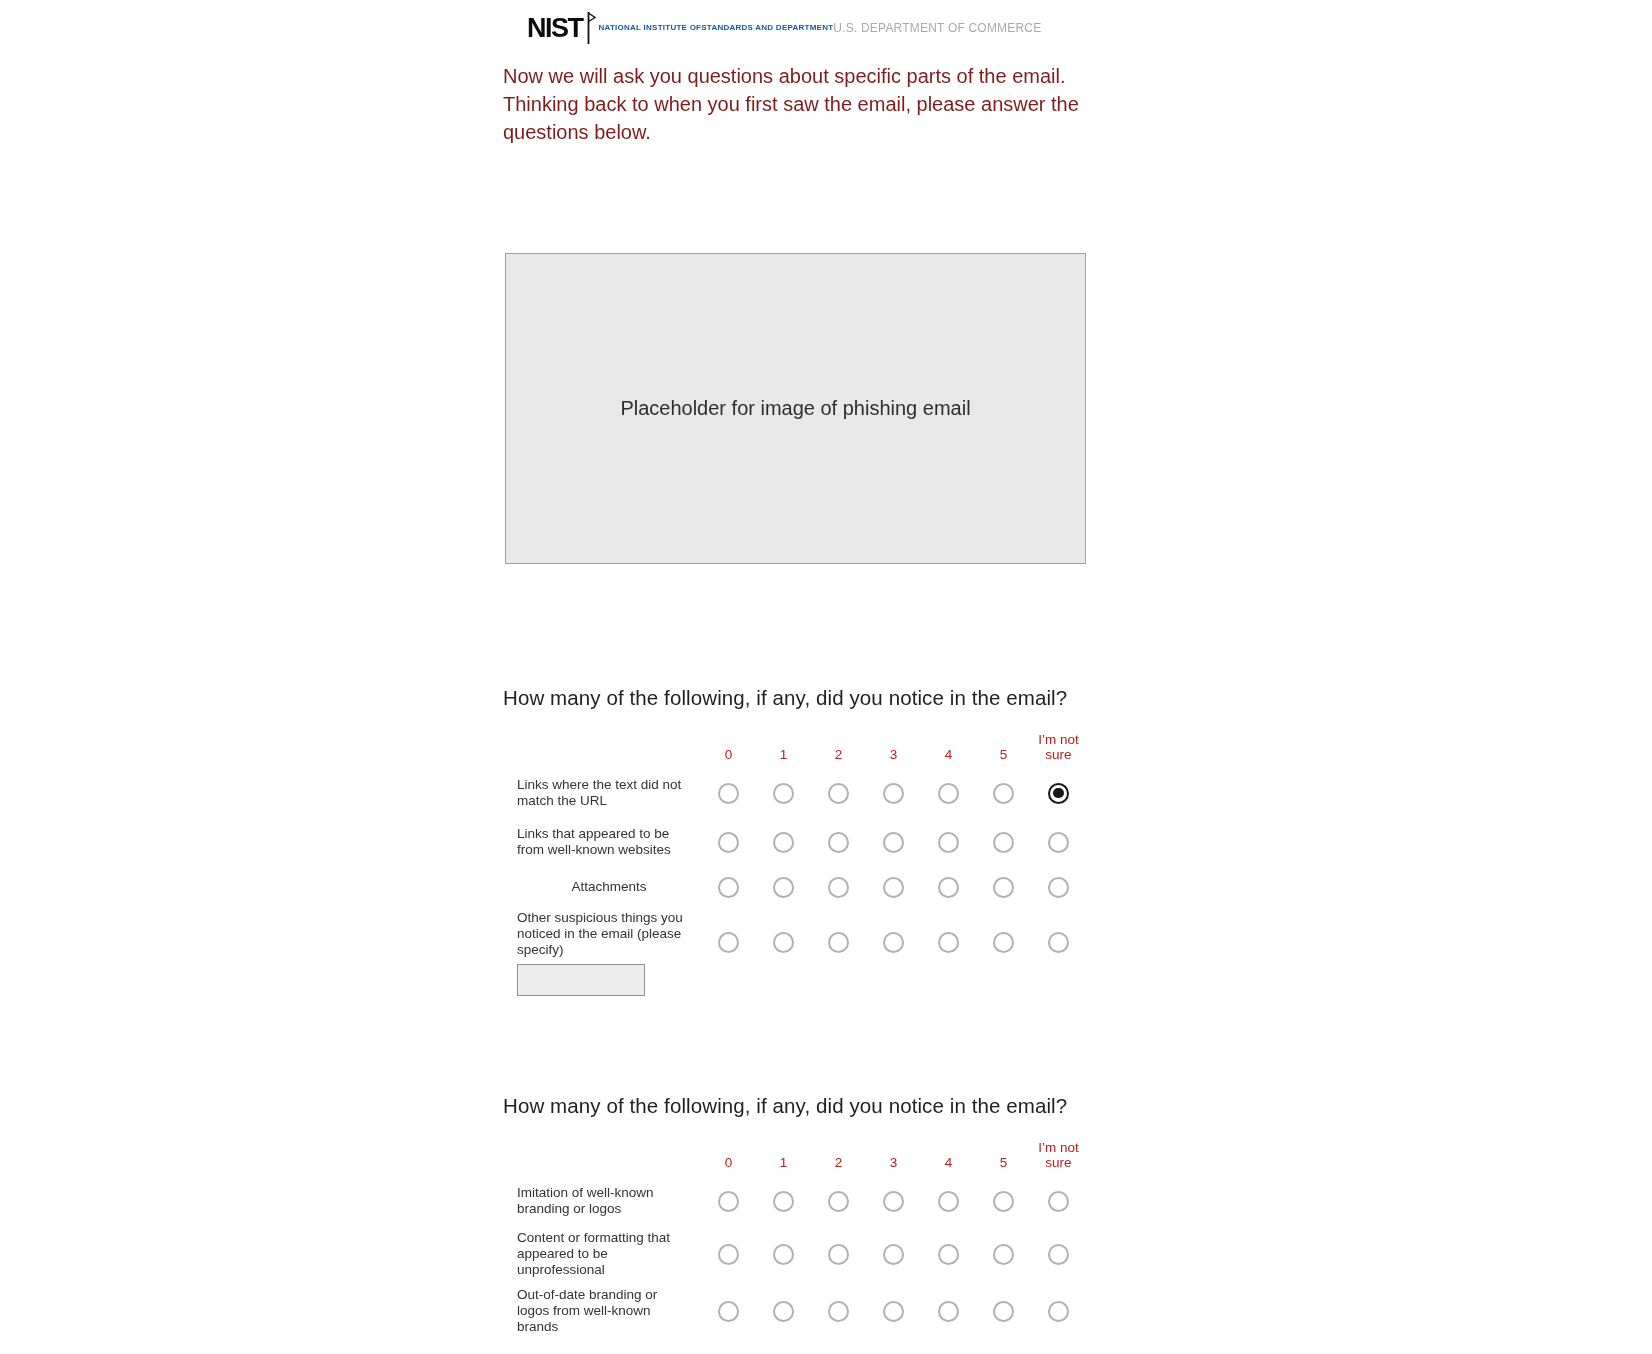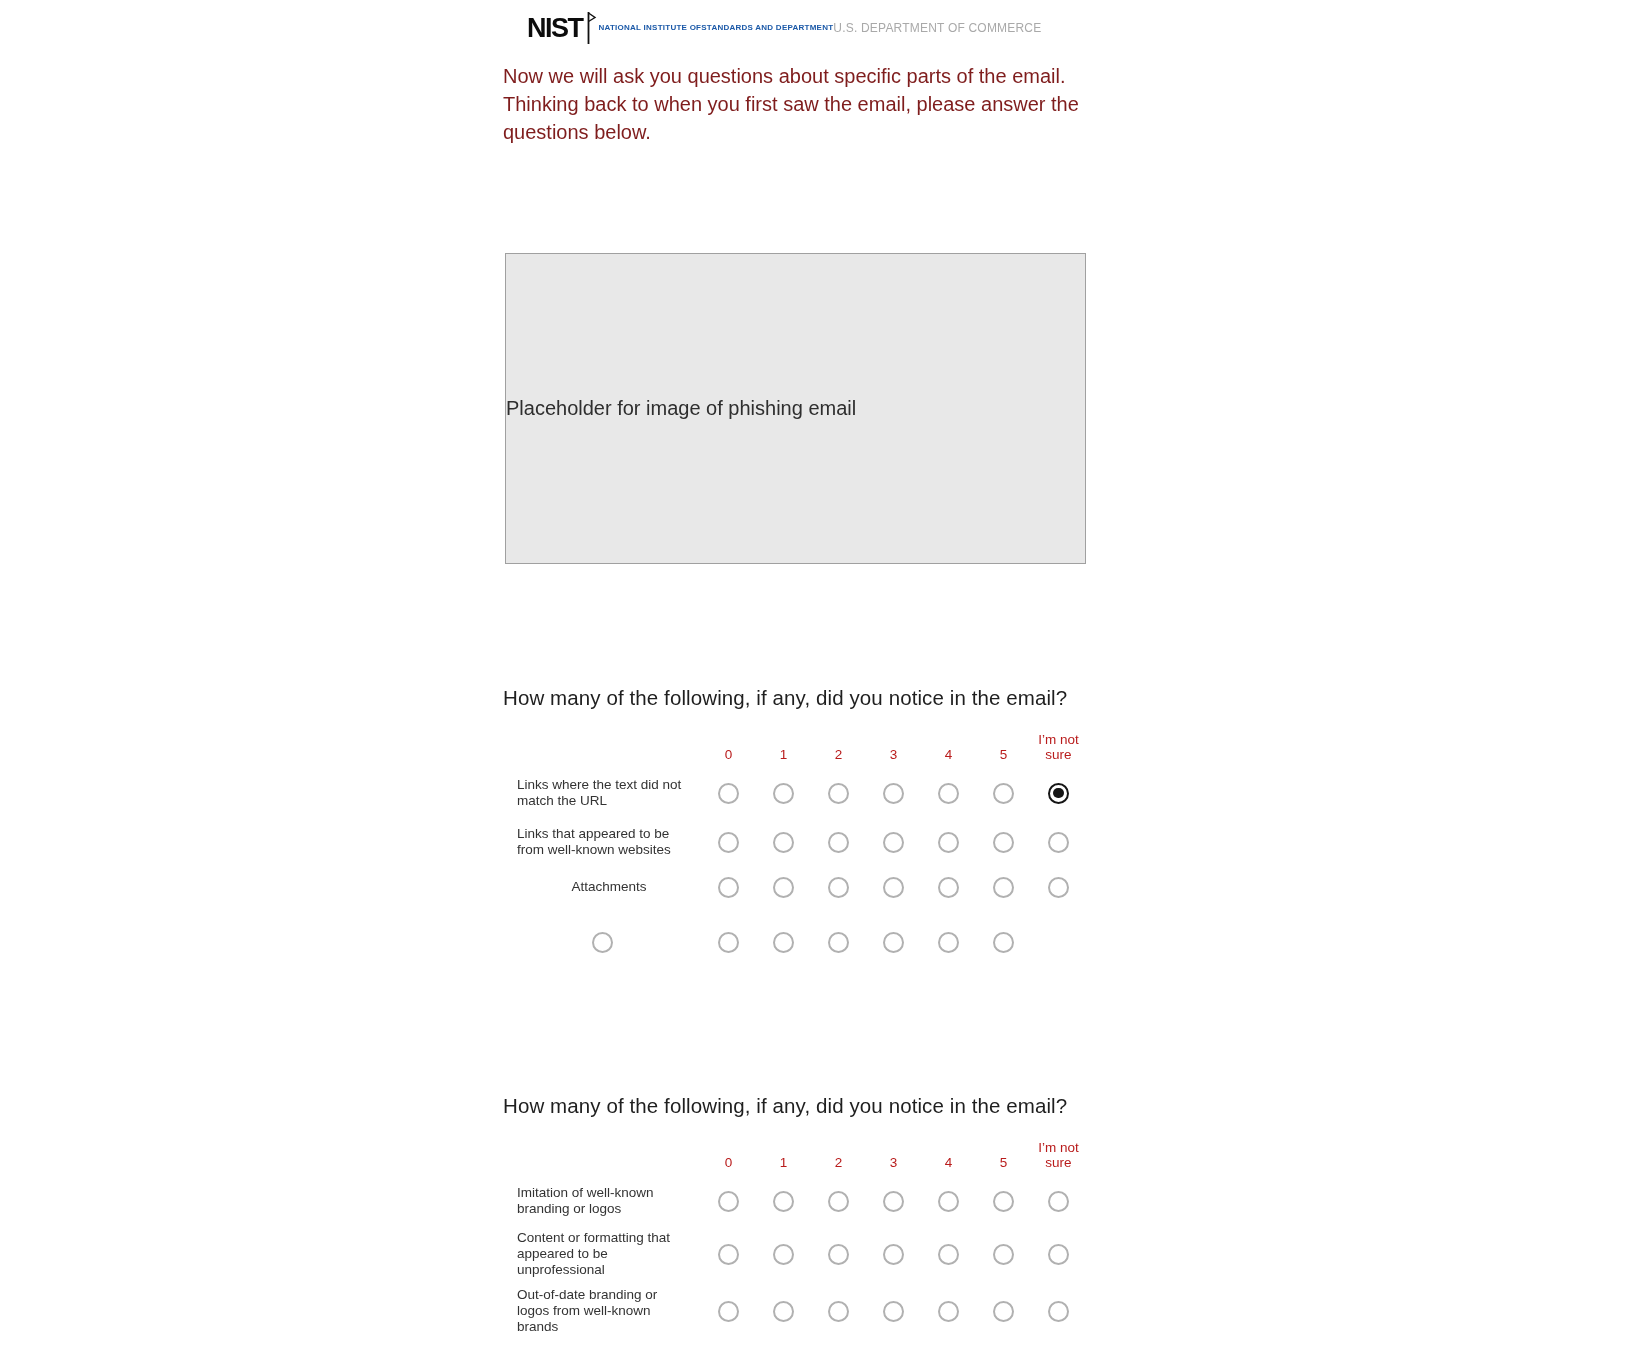--- a/index.html
+++ b/index.html
@@ -13,21 +13,21 @@
   .logo-divider{display:block;}
   .logo-text{display:flex;flex-direction:row;justify-content:center;}
   .logo-l1,.logo-l2{font-size:8px;font-weight:bold;line-height:9.5px;letter-spacing:0.25px;}
   .logo-l3{font-size:12px;line-height:9px;letter-spacing:0.2px;margin-top:1px;}
   
   .intro{position:absolute;left:503px;top:62px;width:640px;margin:0;
     font-size:20px;line-height:28px;color:#7f1d1d;white-space:pre-line;}
   
   .imgbox{position:absolute;left:505px;top:253px;width:579px;height:309px;
     background:#e8e8e8;border:1px solid #a0a0a0;
-    display:flex;align-items:center;}
+    display:flex;align-items:center;justify-content:center;}
   .imgbox span{font-size:20px;color:#2e2e2e;}
   
   .qblock{position:absolute;left:503px;width:600px;}
   #q1{top:684px;}
   #q2{top:1092px;}
   .qtitle{font-size:20.5px;font-weight:500;color:#1f1f1f;margin:0;line-height:28px;letter-spacing:0.1px;}
   .matrix{margin-top:6px;}
   .mrow{display:grid;grid-template-columns:198px repeat(7,55px);align-items:center;margin-top:5px;}
   .mhead{height:48px;margin-top:0;align-items:end;}
   .mcolhead{text-align:center;font-size:13.5px;line-height:15px;color:#b91c1c;
@@ -160,20 +160,26 @@
           <span class="radio"></span>
         </div>
         <div class="mcol">
           <span class="radio"></span>
         </div>
         <div class="mcol">
           <span class="radio"></span>
         </div>
       </div>
       <div class="mrow rows-3 has-input">
+        <div class="mlabel">
+          <div class="mlabeltext">Other suspicious things you
+noticed in the email (please
+specify)</div>
+          <input type="text" class="otherinput" style="">
+        </div>
         <div class="mcol">
           <span class="radio"></span>
         </div>
         <div class="mcol">
           <span class="radio"></span>
         </div>
         <div class="mcol">
           <span class="radio"></span>
         </div>
         <div class="mcol">

